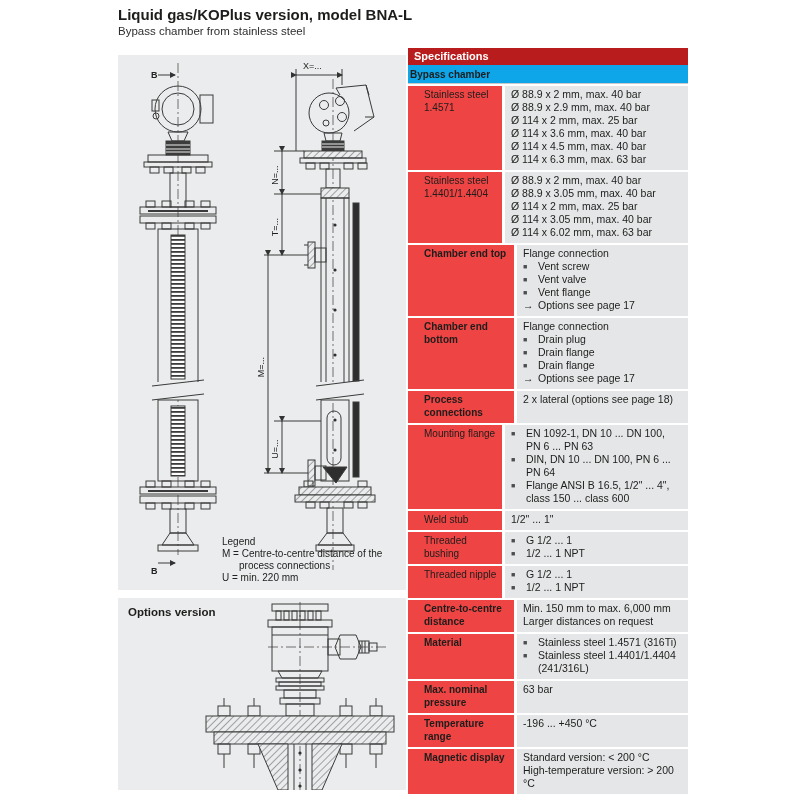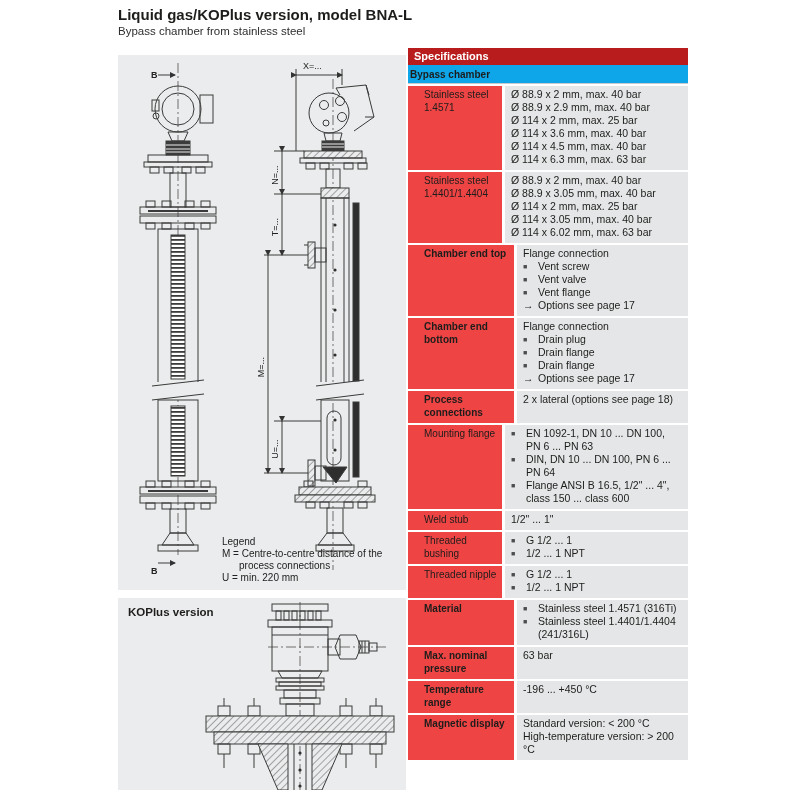--- a/index.html
+++ b/index.html
@@ -250,21 +250,21 @@
 
   <div class="legend">
     <div>Legend</div>
     <div>M = Centre-to-centre distance of the</div>
     <div class="indent">process connections</div>
     <div>U = min. 220 mm</div>
   </div>
 </div>
 
 <div class="panel" id="koplus-panel">
-  <div class="koplus-label">KOPlus version</div>
+  <div class="koplus-label">Options version</div>
   <svg width="288" height="192" viewBox="0 0 288 192">
     <g stroke="#3a3a3a" fill="none" stroke-width="1">
       <line x1="182" y1="4" x2="182" y2="192" stroke-dasharray="10 3 2 3" stroke-width="0.7"></line>
       <line x1="150" y1="49" x2="268" y2="49" stroke-dasharray="10 3 2 3" stroke-width="0.7"></line>
 
       <g>
         <rect x="154" y="6" width="56" height="7"></rect>
         <rect x="158" y="13" width="5" height="9"></rect>
           <rect x="166" y="13" width="5" height="9"></rect>
           <rect x="174" y="13" width="5" height="9"></rect>
@@ -486,20 +486,31 @@
             <span class="prefix sq">■</span>
             <span>G 1/2 ... 1</span>
           </div>
           <div class="spec-line">
             <span class="prefix sq">■</span>
             <span>1/2 ... 1 NPT</span>
           </div>
         </div>
       </div>
       <div class="spec-row">
+        <div class="spec-label bold">Centre-to-centre distance</div>
+        <div class="spec-value">
+          <div class="spec-line">
+            <span>Min. 150 mm to max. 6,000 mm</span>
+          </div>
+          <div class="spec-line">
+            <span>Larger distances on request</span>
+          </div>
+        </div>
+      </div>
+      <div class="spec-row">
         <div class="spec-label bold">Material</div>
         <div class="spec-value">
           <div class="spec-line">
             <span class="prefix sq">■</span>
             <span>Stainless steel 1.4571 (316Ti)</span>
           </div>
           <div class="spec-line">
             <span class="prefix sq">■</span>
             <span>Stainless steel 1.4401/1.4404</span>
           </div>

